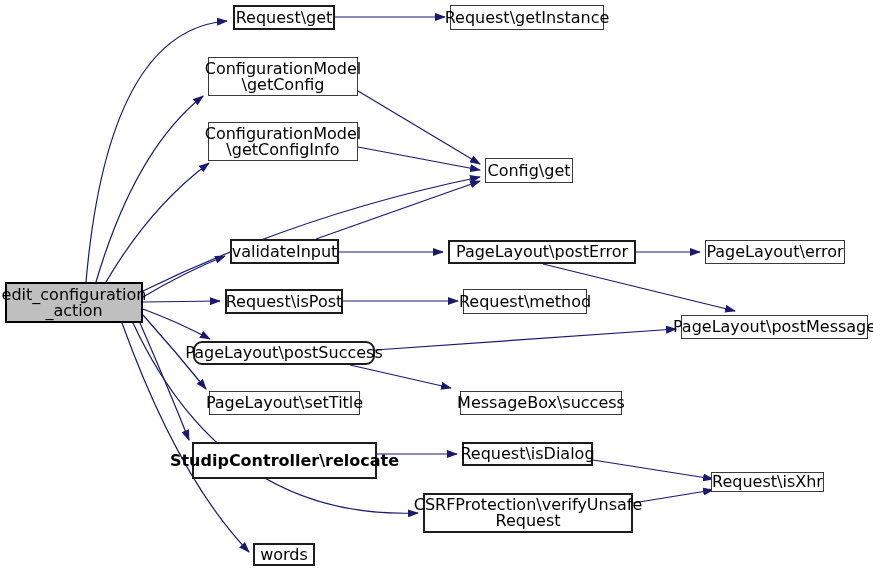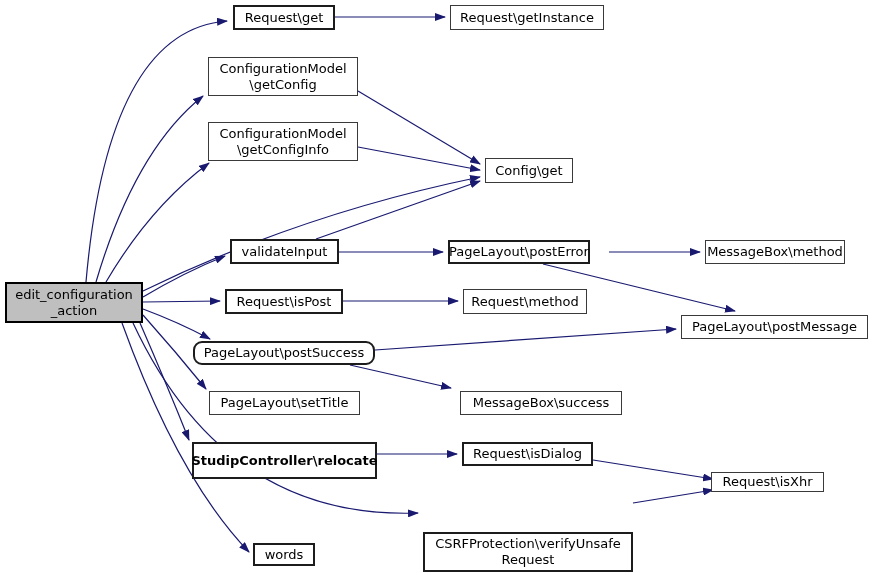--- a/index.html
+++ b/index.html
@@ -21,21 +21,21 @@
     top: 0;
     width: 873px;
     height: 575px;
   }
   .node {
     position: absolute;
     box-sizing: border-box;
     background: #ffffff;
     border: 1px solid #3a3a3a;
     color: #000000;
-    font-size: 13px;
+    font-size: 16px;
     line-height: 16px;
     display: flex;
     flex-direction: column;
     align-items: center;
     justify-content: center;
     text-align: center;
     white-space: nowrap;
     cursor: pointer;
     z-index: 2;
   }
@@ -105,25 +105,25 @@
     <div class="node" style="left: 208px; top: 122px; width: 150px; height: 39px;">
       <span>ConfigurationModel</span>
       <span>\getConfigInfo</span>
     </div>
     <div class="node" style="left: 485px; top: 158px; width: 88px; height: 25px;">
       <span>Config\get</span>
     </div>
     <div class="node bold" style="left: 230px; top: 239px; width: 109px; height: 25px;">
       <span>validateInput</span>
     </div>
-    <div class="node bold" style="left: 448px; top: 240px; width: 142px; height: 24px;">
+    <div class="node bold" style="left: 448px; top: 240px; width: 188px; height: 24px;">
       <span>PageLayout\postError</span>
     </div>
     <div class="node" style="left: 705px; top: 240px; width: 140px; height: 24px;">
-      <span>MessageBox\method</span>
+      <span>PageLayout\error</span>
     </div>
     <div class="node bold" style="left: 225px; top: 289px; width: 118px; height: 25px;">
       <span>Request\isPost</span>
     </div>
     <div class="node" style="left: 463px; top: 289px; width: 124px; height: 25px;">
       <span>Request\method</span>
     </div>
     <div class="node" style="left: 681px; top: 315px; width: 187px; height: 24px;">
       <span>PageLayout\postMessage</span>
     </div>
@@ -138,20 +138,20 @@
     </div>
     <div class="node bold" style="left: 192px; top: 442px; width: 185px; height: 37px; font-weight: bold;">
       <span>StudipController\relocate</span>
     </div>
     <div class="node bold" style="left: 462px; top: 442px; width: 131px; height: 24px;">
       <span>Request\isDialog</span>
     </div>
     <div class="node" style="left: 711px; top: 472px; width: 113px; height: 20px;">
       <span>Request\isXhr</span>
     </div>
-    <div class="node bold" style="left: 423px; top: 493px; width: 210px; height: 40px; margin-top: 39px;">
+    <div class="node bold" style="left: 423px; top: 493px; width: 210px; height: 40px;">
       <span>CSRFProtection\verifyUnsafe</span>
       <span>Request</span>
     </div>
     <div class="node bold" style="left: 253px; top: 543px; width: 62px; height: 23px;">
       <span>words</span>
     </div>
   </div>
 
 </body></html>

